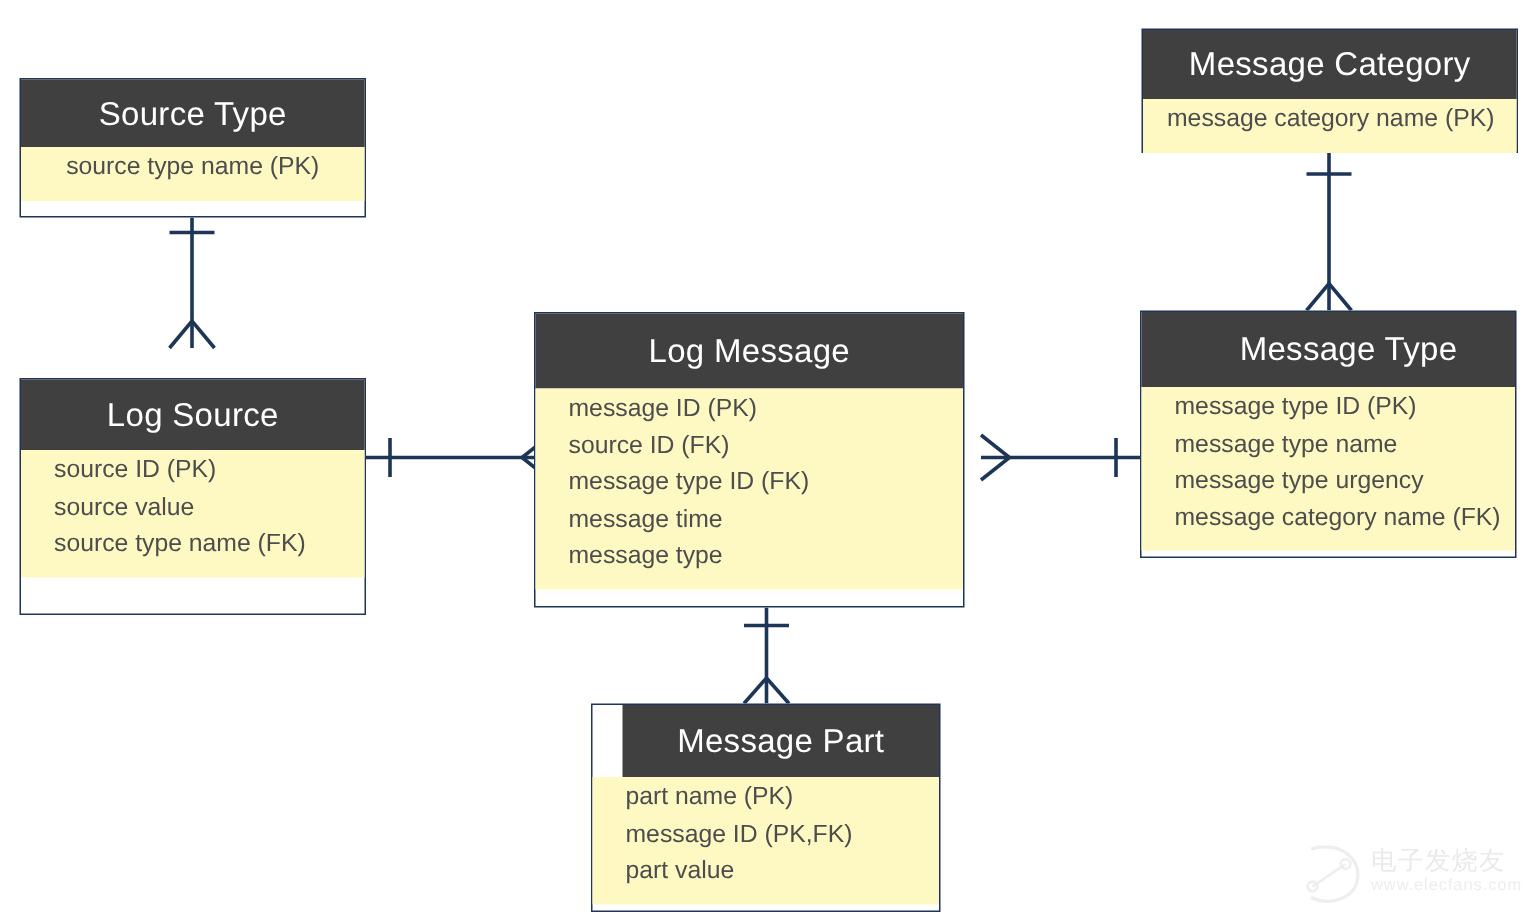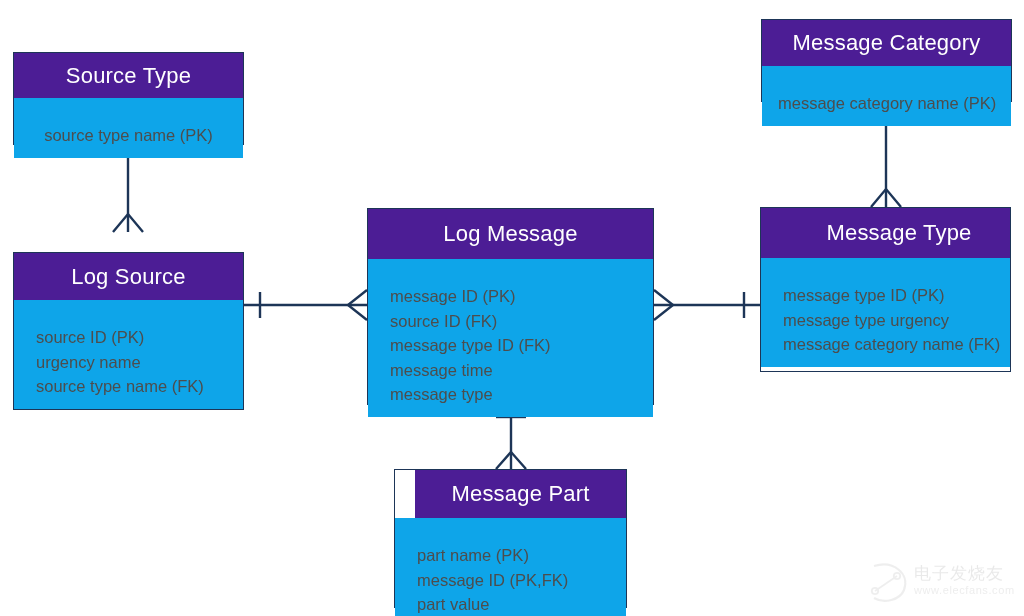--- a/index.html
+++ b/index.html
@@ -25,53 +25,53 @@
     height: 616px;
   }
   .entity {
     position: absolute;
     box-sizing: border-box;
     border: 1.5px solid #1d3557;
     background: #ffffff;
     z-index: 2;
   }
   .entity-header {
-    background: #4c1d95;
+    background: #404040;
     color: #ffffff;
     text-align: center;
     font-size: 22px;
     font-weight: 400;
     letter-spacing: 0.2px;
     line-height: 1;
     display: flex;
     align-items: center;
     justify-content: center;
     box-sizing: border-box;
   }
   .entity-body {
     box-sizing: border-box;
-    background: #0ea5e9;
-    padding: 25px 16px 10px 22px;
+    background: #fef9c3;
+    padding: 1px 16px 10px 22px;
     color: #4d4d4d;
     font-size: 16.5px;
     line-height: 24.5px;
   }
   .entity-body.centered {
     text-align: center;
     padding-left: 16px;
   }
   .attr {
     white-space: nowrap;
   }
   
   #ent-source-type      { left: 13px;  top: 52px;  width: 231px; height: 93px; }
   #ent-source-type .entity-header { height: 45px; }
   #ent-log-source       { left: 13px;  top: 232px; width: 231px; height: 158px; margin-top: 20px; }
   #ent-log-source .entity-header { height: 47px; }
-  #ent-log-message      { left: 367px; top: 208px; width: 287px; height: 197px; }
+  #ent-log-message      { left: 356px; top: 208px; width: 287px; height: 197px; }
   #ent-log-message .entity-header { height: 50px; }
   #ent-message-category { left: 761px; top: 19px;  width: 251px; height: 83px; }
   #ent-message-category .entity-header { height: 46px; }
   #ent-message-type     { left: 760px; top: 207px; width: 251px; height: 165px; }
   #ent-message-type .entity-header { height: 50px; padding-left: 27px; }
   #ent-message-part     { left: 394px; top: 469px; width: 233px; height: 139px; }
   #ent-message-part .entity-header { height: 48px; margin-left: 20px; }
 
   #watermark {
     position: absolute;
@@ -147,21 +147,21 @@
     <div class="entity-header">Source Type</div>
     <div class="entity-body centered">
       <div class="attr">source type name (PK)</div>
     </div>
   </div>
 
   <div class="entity" id="ent-log-source">
     <div class="entity-header">Log Source</div>
     <div class="entity-body">
       <div class="attr">source ID (PK)</div>
-      <div class="attr">urgency name</div>
+      <div class="attr">source value</div>
       <div class="attr">source type name (FK)</div>
     </div>
   </div>
 
   <div class="entity" id="ent-log-message">
     <div class="entity-header">Log Message</div>
     <div class="entity-body">
       <div class="attr">message ID (PK)</div>
       <div class="attr">source ID (FK)</div>
       <div class="attr">message type ID (FK)</div>
@@ -174,20 +174,21 @@
     <div class="entity-header">Message Category</div>
     <div class="entity-body centered">
       <div class="attr">message category name (PK)</div>
     </div>
   </div>
 
   <div class="entity" id="ent-message-type">
     <div class="entity-header">Message Type</div>
     <div class="entity-body">
       <div class="attr">message type ID (PK)</div>
+      <div class="attr">message type name</div>
       <div class="attr">message type urgency</div>
       <div class="attr">message category name (FK)</div>
     </div>
   </div>
 
   <div class="entity" id="ent-message-part">
     <div class="entity-header">Message Part</div>
     <div class="entity-body">
       <div class="attr">part name (PK)</div>
       <div class="attr">message ID (PK,FK)</div>

